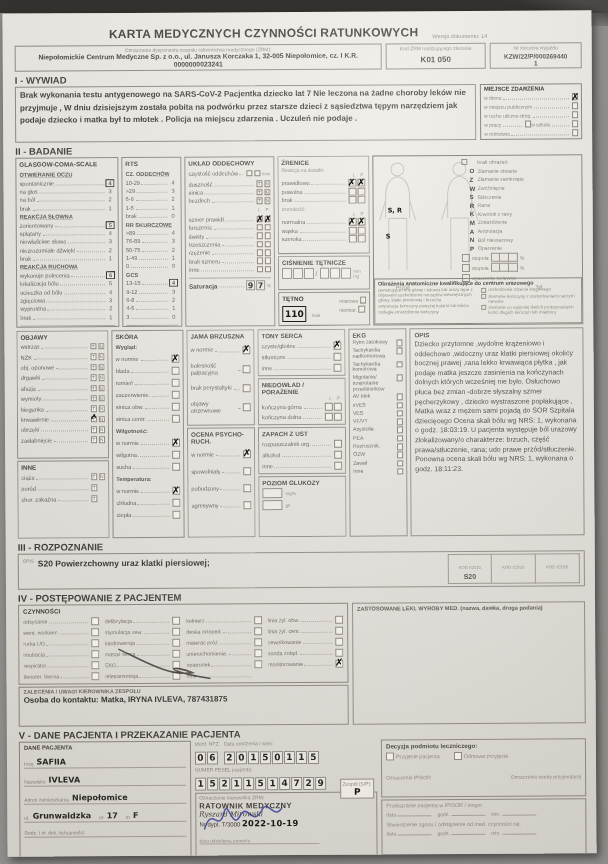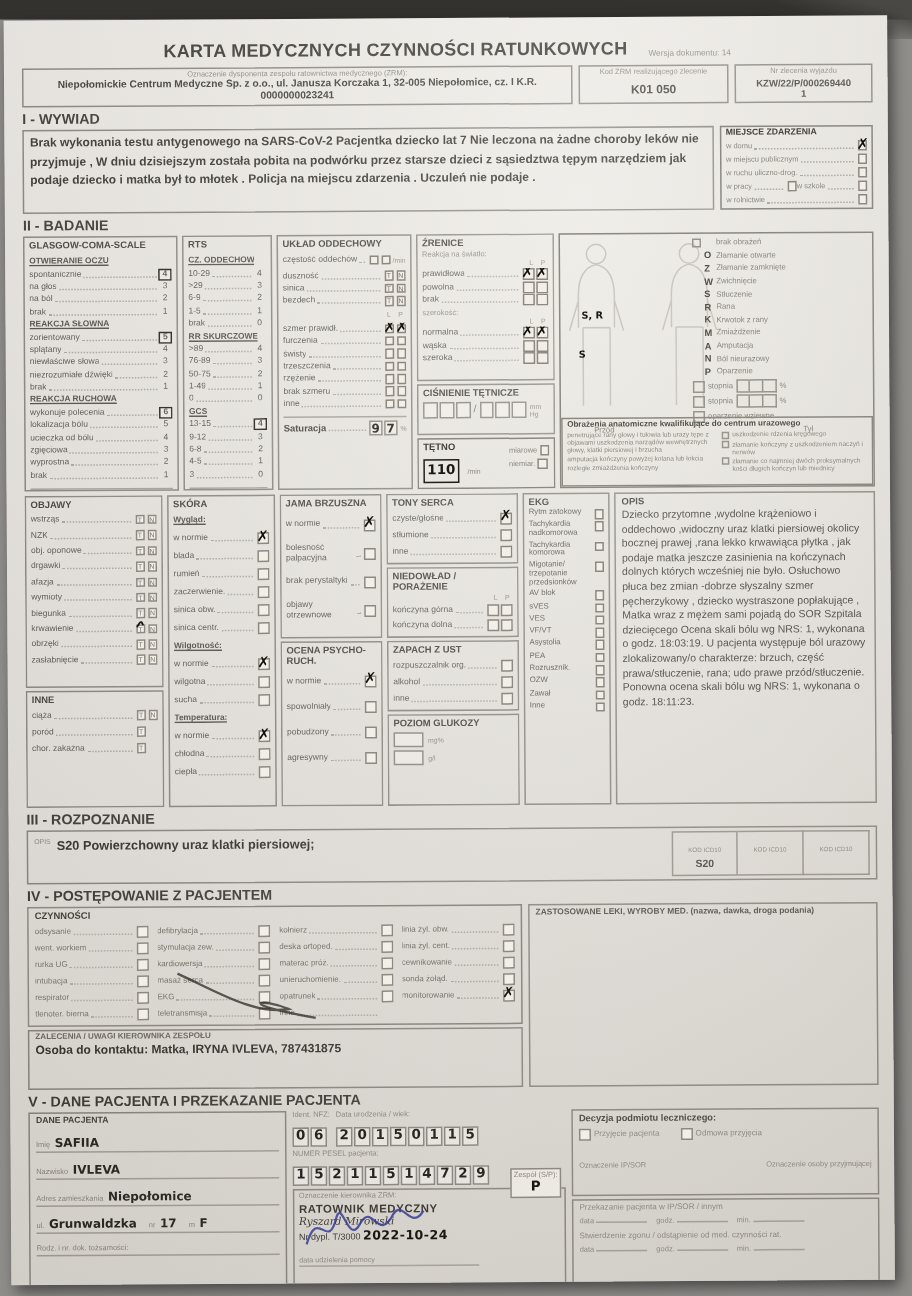--- a/index.html
+++ b/index.html
@@ -1315,21 +1315,21 @@
       </div>
       <div class="kier-box">
         <div class="zespol">
           <div class="flabel">Zespół (S/P):</div>
           <div class="v hw">P</div>
         </div>
         <div class="flabel">Oznaczenie kierownika ZRM:</div>
         <div class="stamp">
           <div class="l1">RATOWNIK MEDYCZNY</div>
           <div class="l2">Ryszard Mirowski</div>
-          <div class="l3"><span>Nr dypl. T/3000</span> <span class="hw hw-date">2022-10-24</span></div>
+          <div class="l3"><span>Nr dypl. T/3000</span> <span class="hw hw-date">2022-10-19</span></div>
         </div>
         <div class="datap">data udzielenia pomocy</div>
         <svg class="sig" width="90" height="42">
           <path d="M6,34 C14,8 20,40 26,16 C30,4 34,36 42,20 C50,6 54,34 64,14 C70,4 76,26 84,12" stroke="#383d96" stroke-width="1.5" fill="none" opacity=".85"></path>
         </svg>
       </div>
     </div>
     <div class="dec-box">
       <div class="box dec-a">
         <div class="dec-t">Decyzja podmiotu leczniczego:</div>

